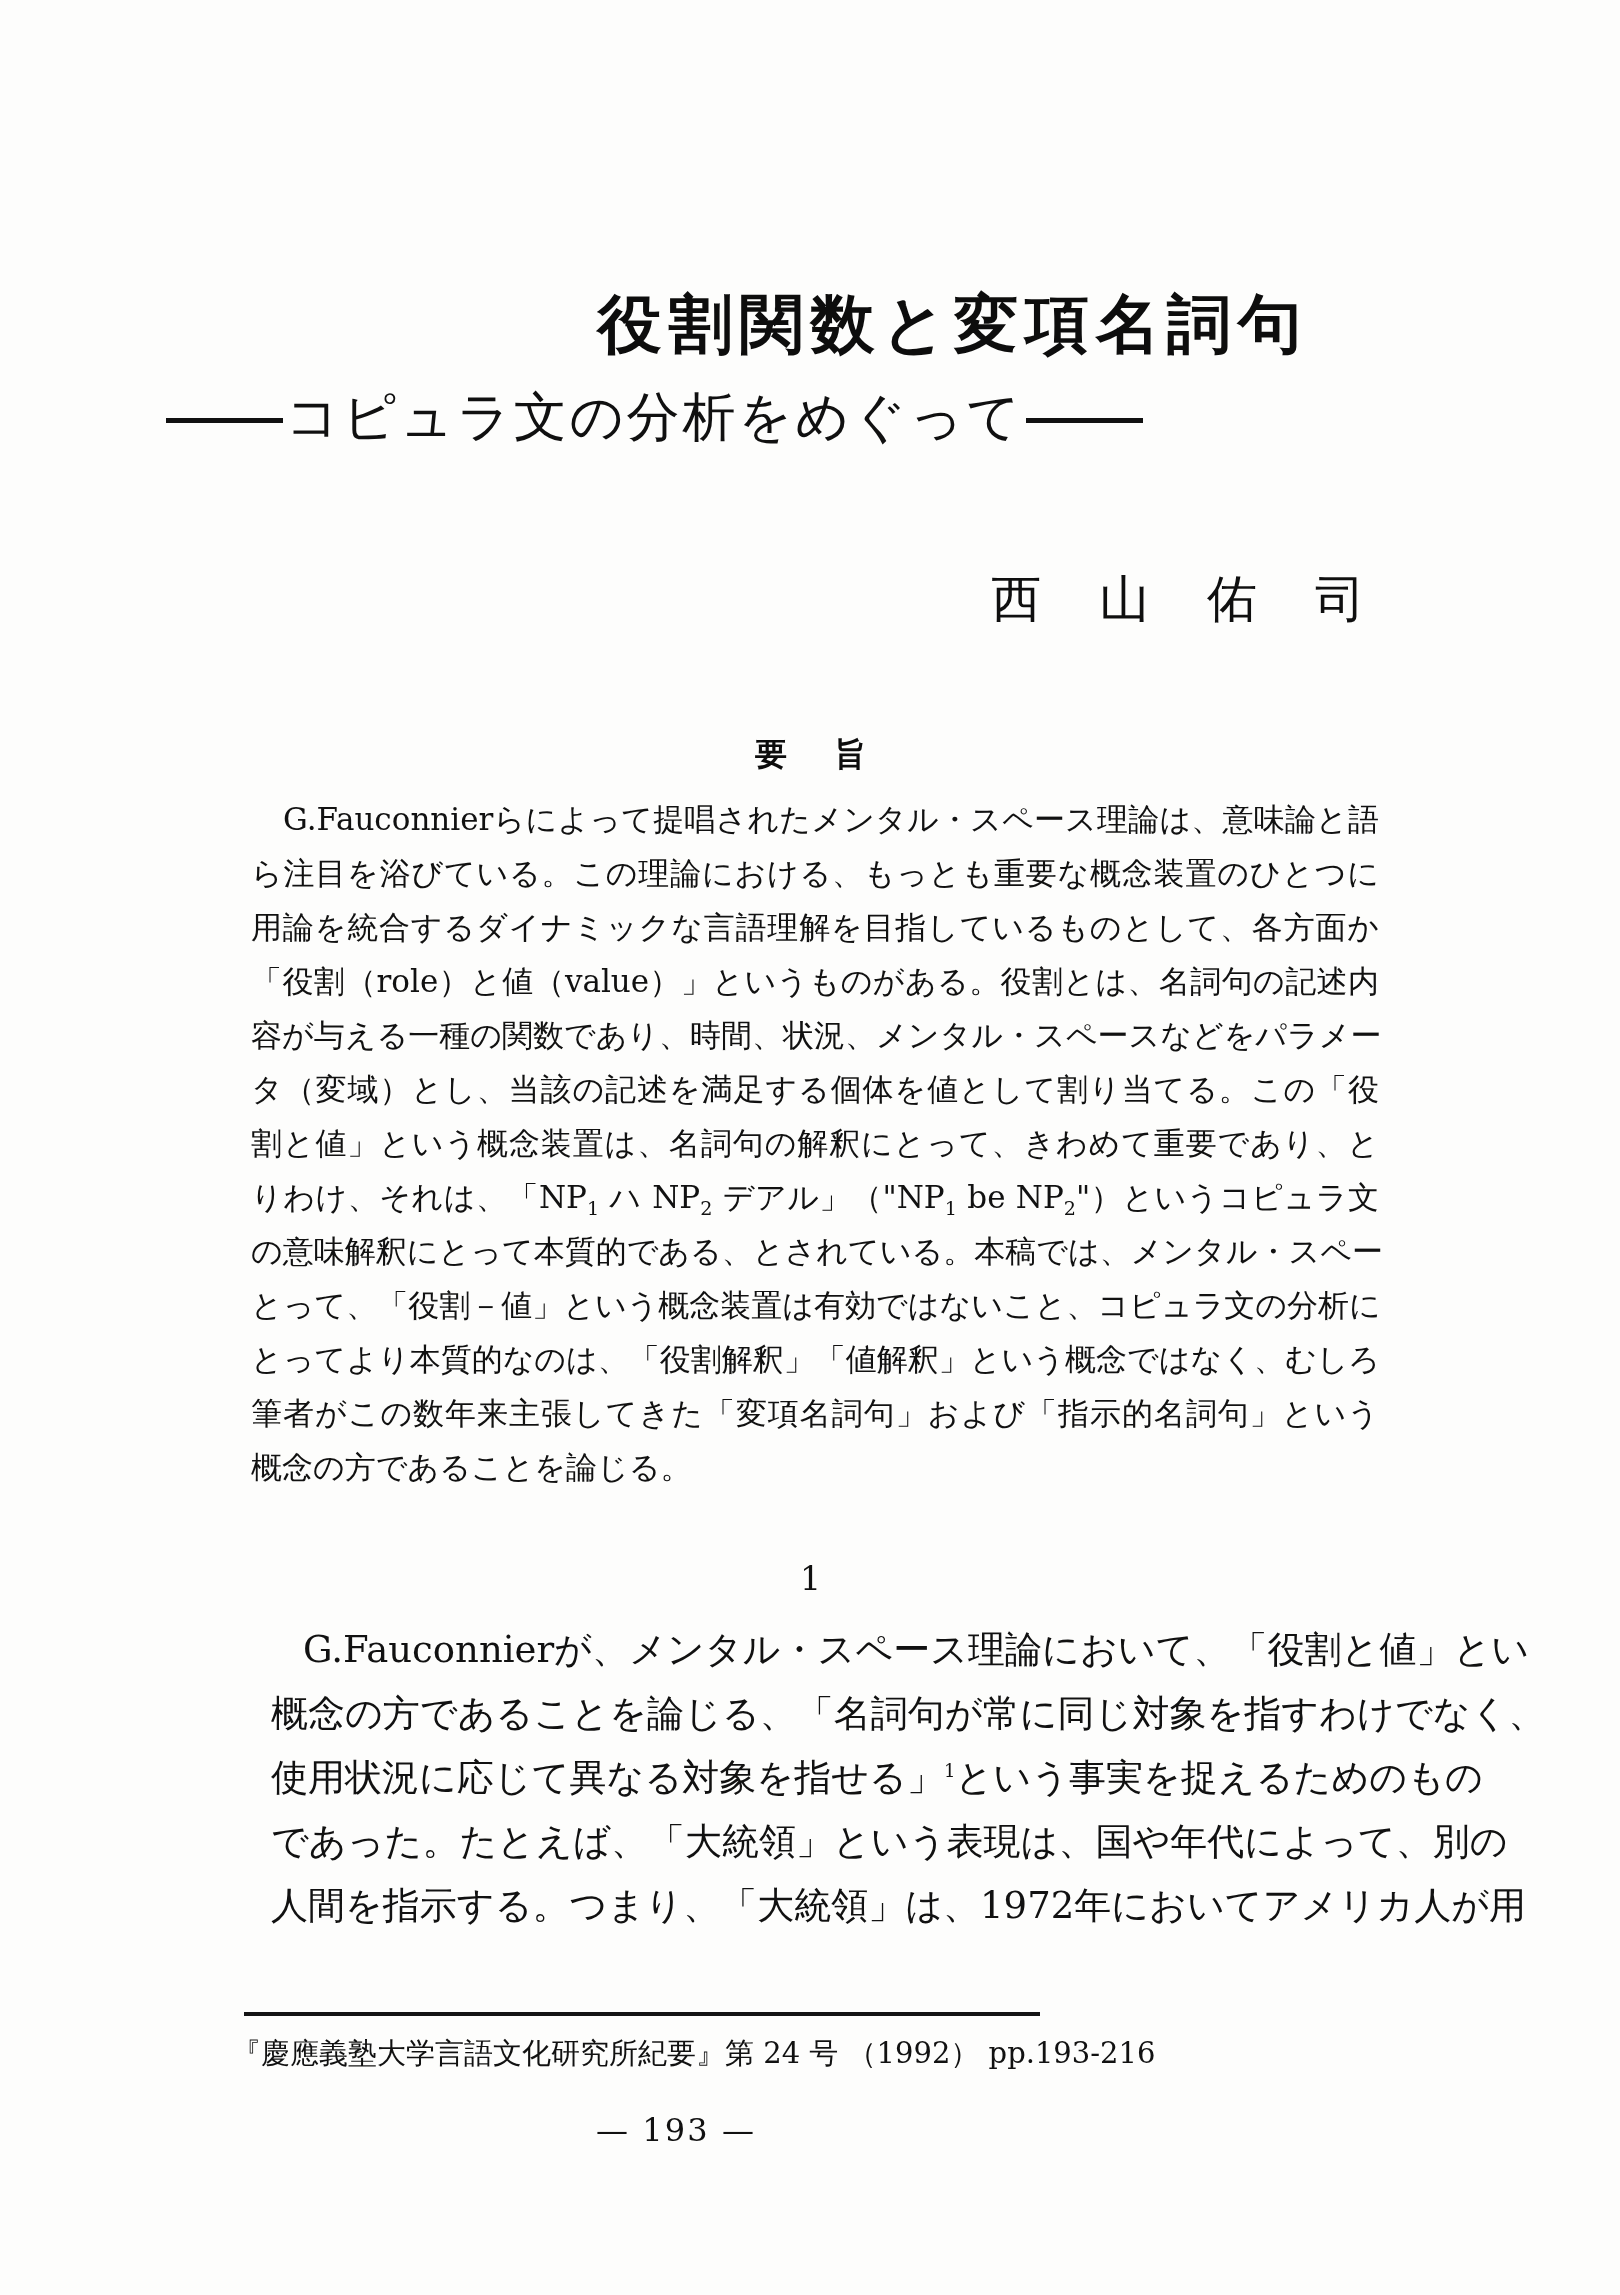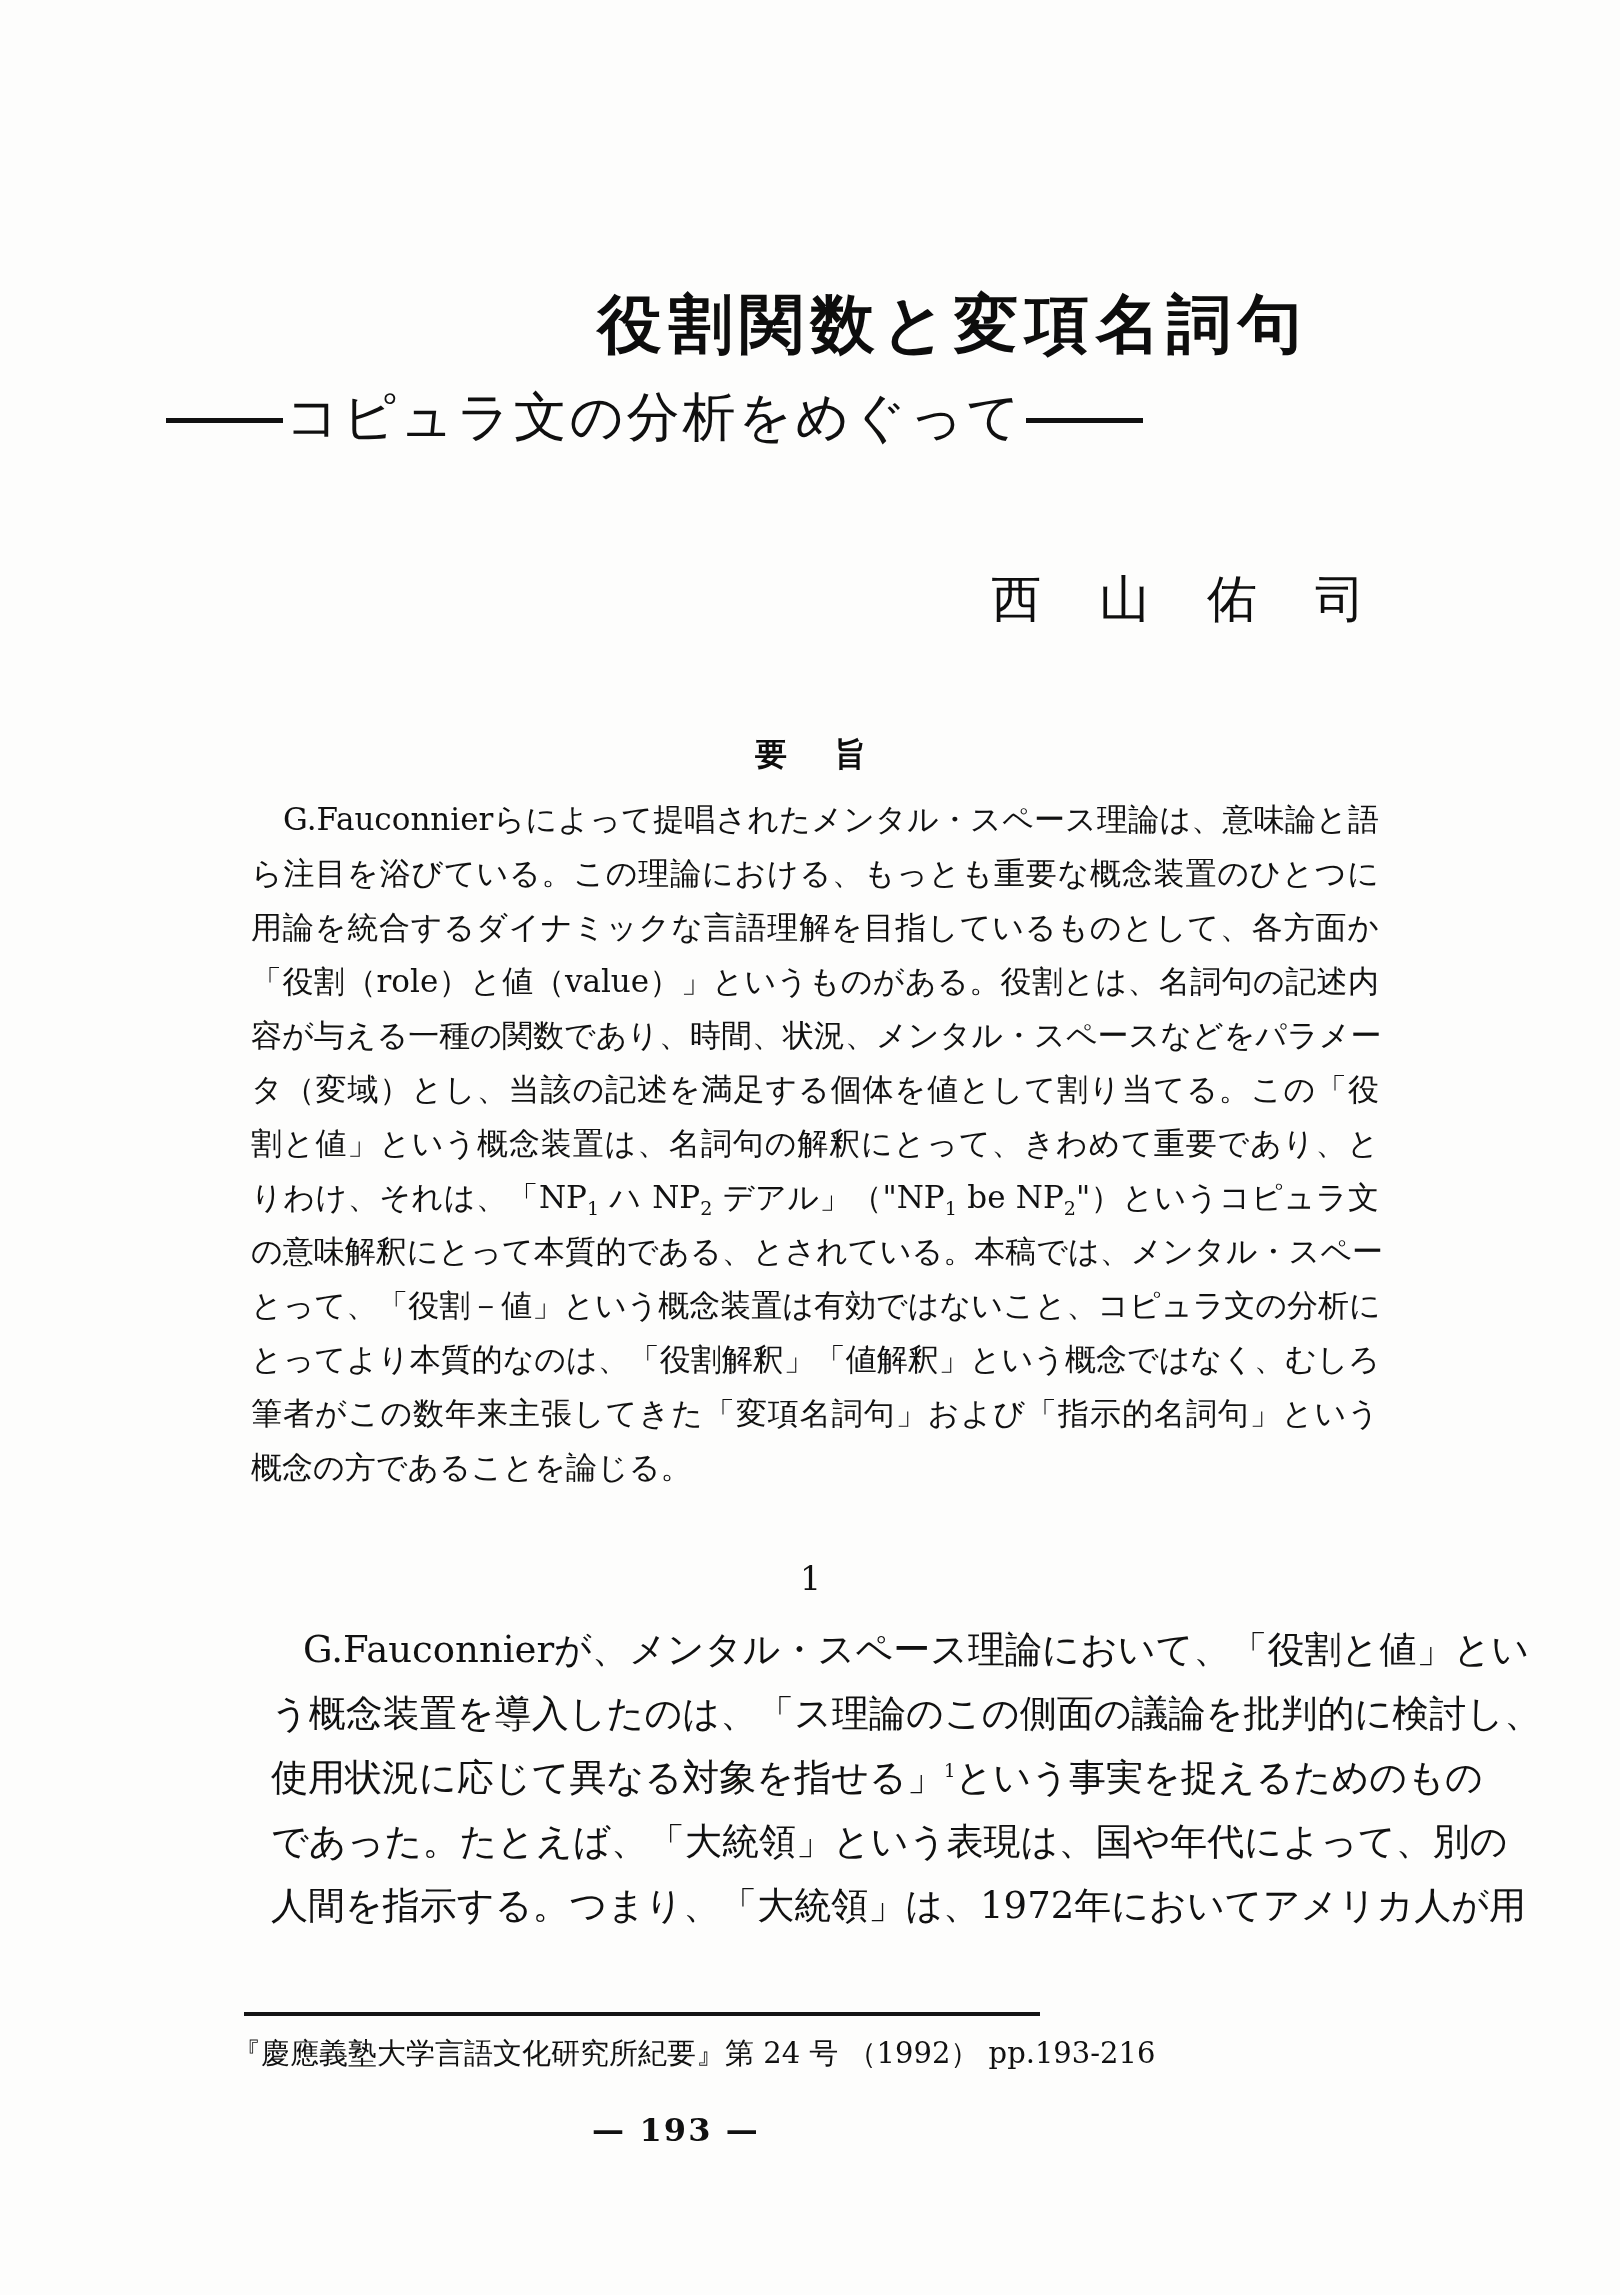--- a/index.html
+++ b/index.html
@@ -174,21 +174,20 @@
   }
   .page-number {
     position: absolute;
     top: 2111px;
     left: 0;
     width: 1352px;
     text-align: center;
     font-size: 32px;
     letter-spacing: 2.1px;
     color: #111111;
-    font-weight: bold;
   }
 </style>
 </head>
 <body>
 
 <div class="page">
 
   <div class="title-block">
     <div class="doc-title">役割関数と変項名詞句</div>
     <div class="doc-subtitle">
@@ -215,21 +214,21 @@
     <span class="ln">とって、「役割－値」という概念装置は有効ではないこと、コピュラ文の分析に</span>
     <span class="ln">とってより本質的なのは、「役割解釈」「値解釈」という概念ではなく、むしろ</span>
     <span class="ln">筆者がこの数年来主張してきた「変項名詞句」および「指示的名詞句」という</span>
     <span class="ln last">概念の方であることを論じる。</span>
   </div>
 
   <div class="section-num">1</div>
 
   <div class="main-body">
     <span class="ln"><span class="indent1"></span><span>G.Fauconnierが、メンタル・スペース理論において、「役割と値」とい</span></span>
-    <span class="ln">う概念装置を導入したのは、「ス理論のこの側面の議論を批判的に検討し、</span>
+    <span class="ln">概念の方であることを論じる、「名詞句が常に同じ対象を指すわけでなく、</span>
     <span class="ln">使用状況に応じて異なる対象を指せる」<sup class="fn">1</sup>という事実を捉えるためのもの</span>
     <span class="ln">であった。たとえば、「大統領」という表現は、国や年代によって、別の</span>
     <span class="ln last">人間を指示する。つまり、「大統領」は、1972年においてアメリカ人が用</span>
   </div>
 
   <div class="footer-rule"></div>
   <div class="footer-cite">『慶應義塾大学言語文化研究所紀要』第 24 号 （1992） pp.193-216</div>
   <div class="page-number">— 193 —</div>
 
 </div>

